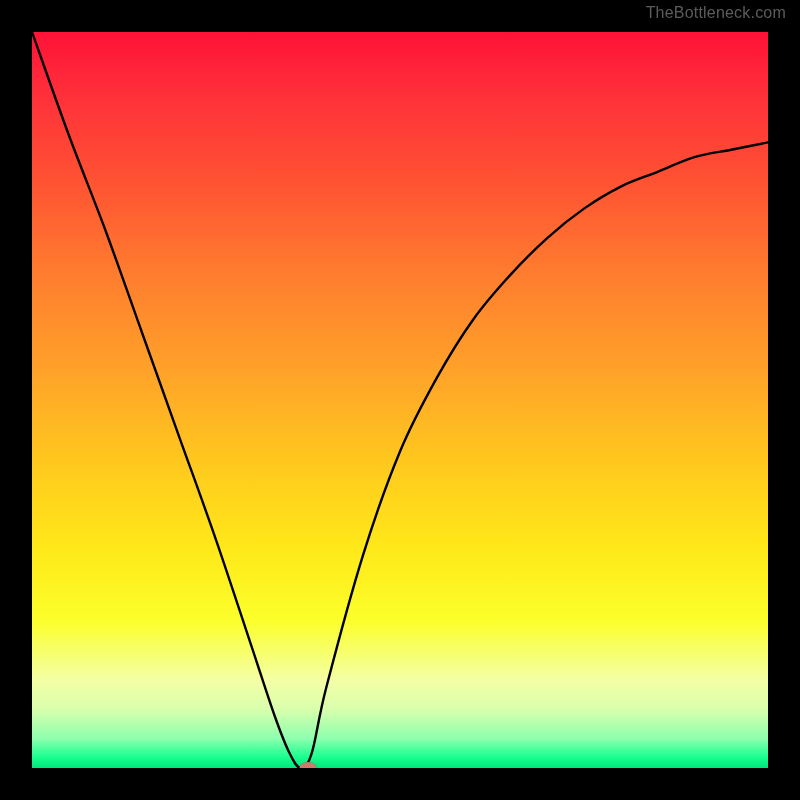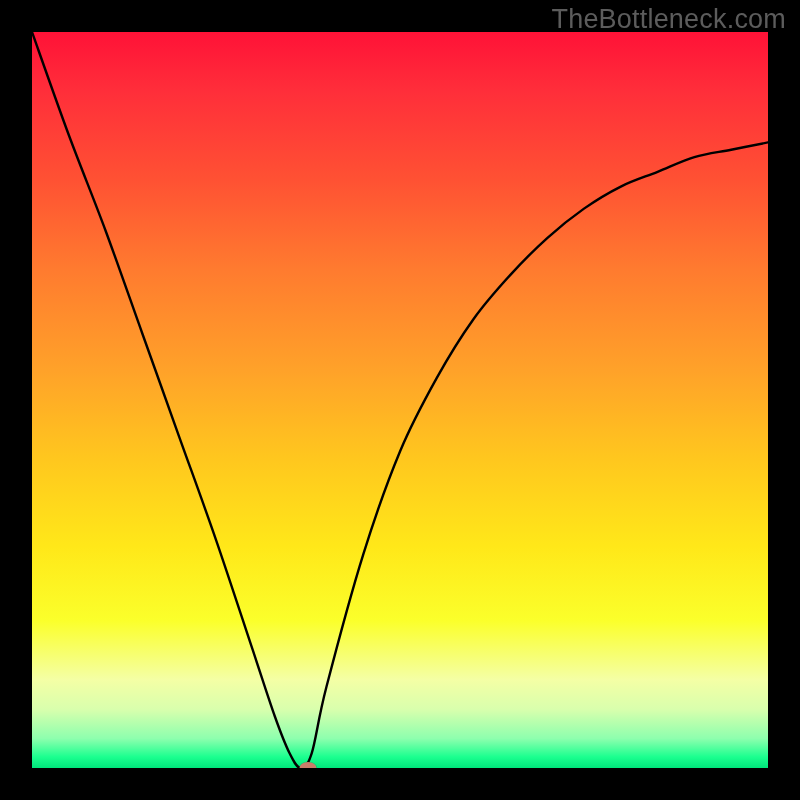--- a/index.html
+++ b/index.html
@@ -15,21 +15,21 @@
     position: relative;
     width: 800px;
     height: 800px;
     background: #000;
   }
   .watermark {
     position: absolute;
     top: 4px;
     right: 14px;
     color: #5c5c5c;
-    font-size: 27px;
+    font-size: 16px;
     font-weight: 400;
     letter-spacing: 0.2px;
     z-index: 20;
   }
   .plot-area {
     position: absolute;
     left: 32px;
     top: 32px;
     width: 736px;
     height: 736px;

